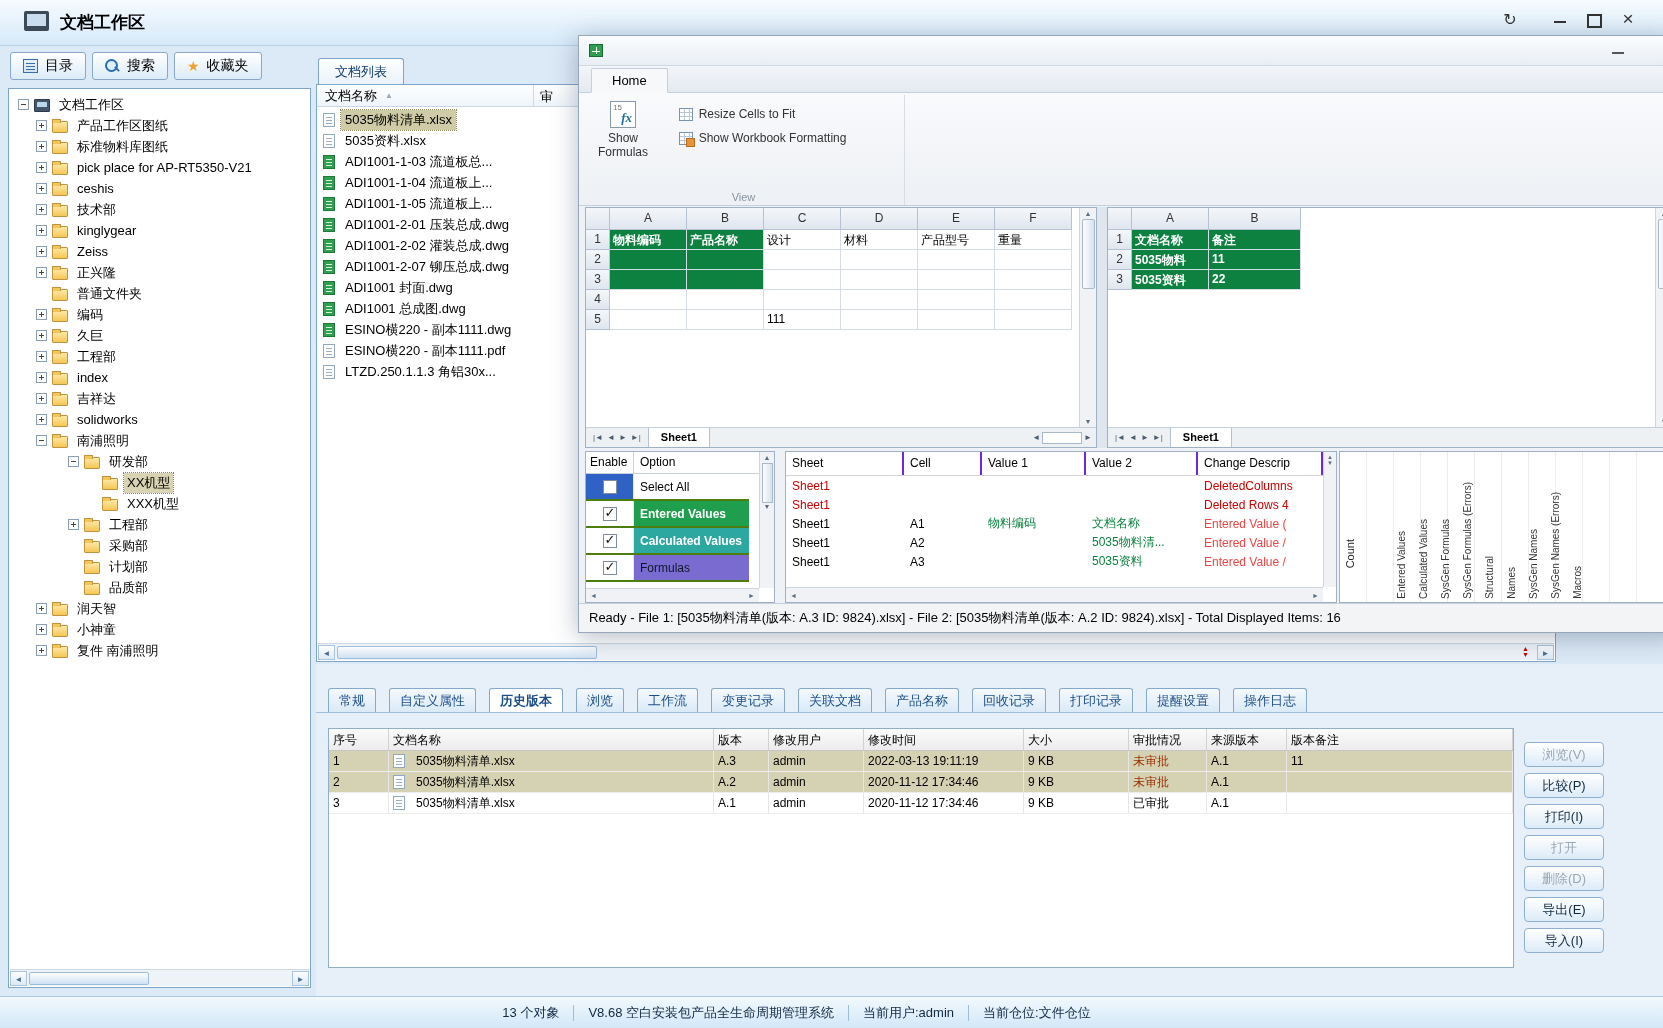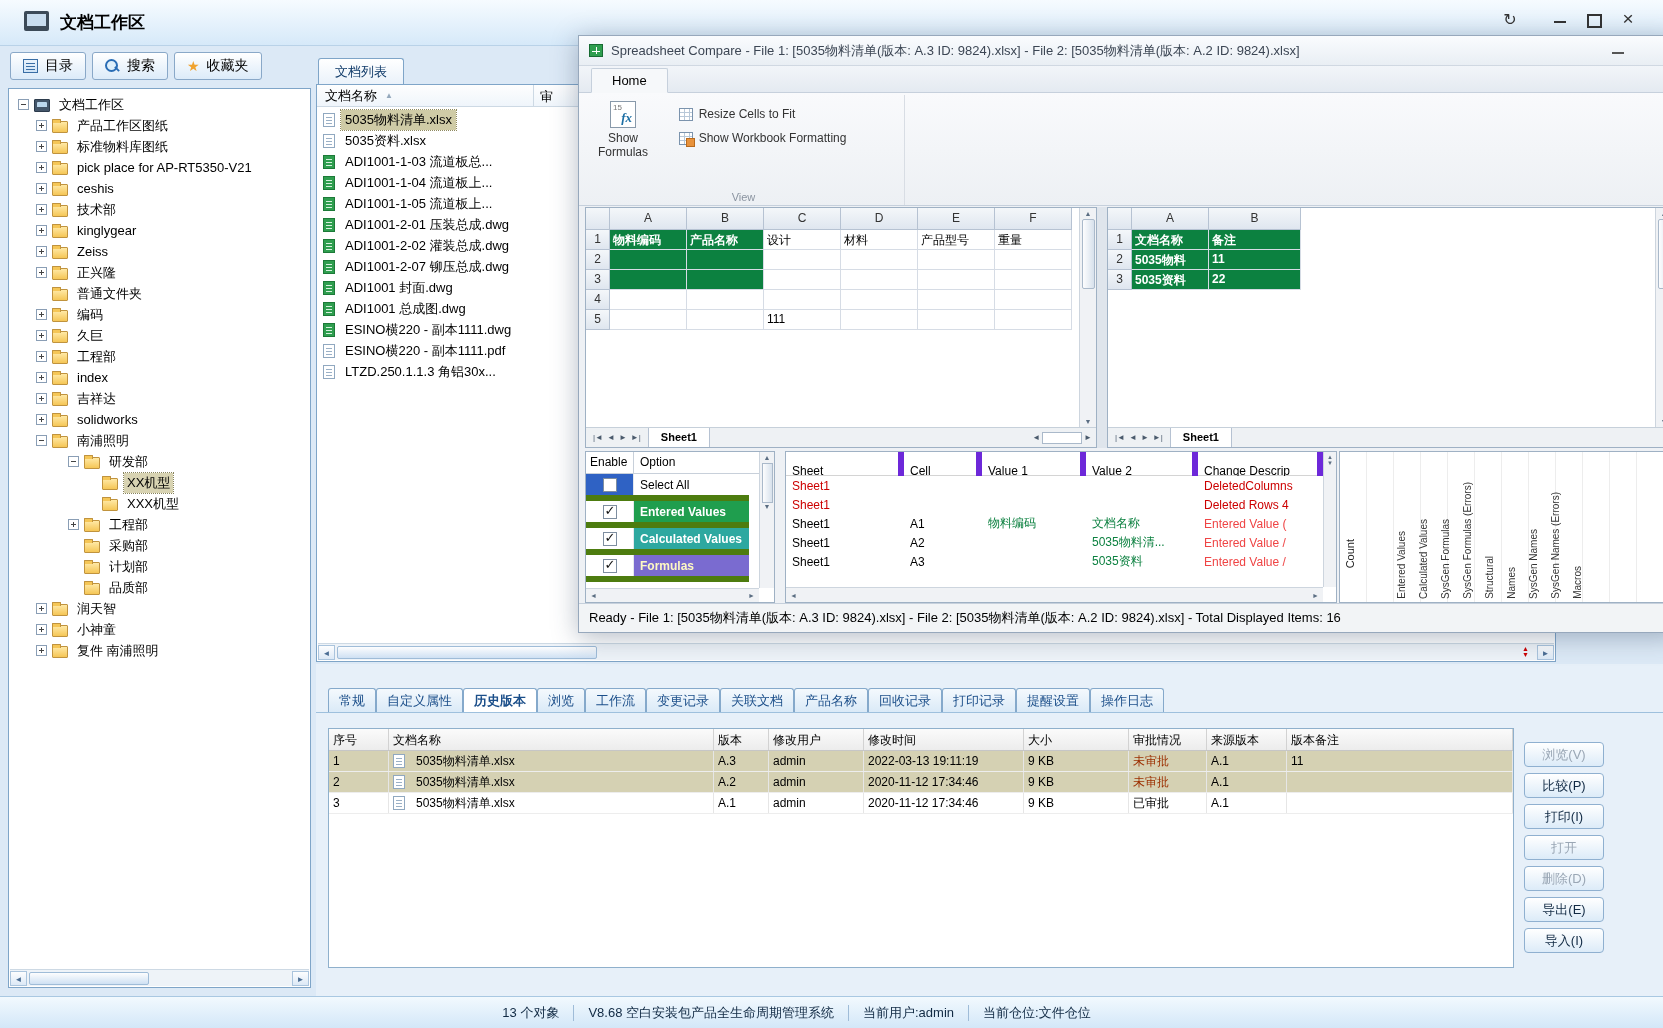--- a/index.html
+++ b/index.html
@@ -69,21 +69,21 @@
 .frow{height:21px;display:flex;align-items:center;padding-left:6px}
 .doc{width:12px;height:14px;border:1px solid #90a8c0;background:#fff;margin-right:6px;flex:none;position:relative}
 .doc::after{content:"";position:absolute;left:2px;right:2px;top:3px;height:1px;background:#9ab0c6;box-shadow:0 3px 0 #9ab0c6,0 6px 0 #9ab0c6}
 .doc.green{background:#2f9e4f;border-color:#1c7a38}
 .doc.green::after{background:#d6f2de;box-shadow:0 3px 0 #d6f2de,0 6px 0 #d6f2de}
 .fname{padding:1px 4px}
 .fname.selected{background:#cfcba6;outline:1px dotted #8f8a60}
 
 
 .bottom-panel{position:absolute;left:316px;top:664px;width:1347px;height:332px;background:#e7f0f9}
-.btabs{position:absolute;left:12px;top:24px;display:flex;gap:0}
+.btabs{position:absolute;left:12px;top:24px;display:flex;gap:13px}
 .btab{padding:3px 10px;border:1px solid #85a9cb;border-bottom:none;border-radius:3px 3px 0 0;background:linear-gradient(#f4f9fd,#d9e9f7);color:#1c4f8a;font-size:13px}
 .btab.active{background:#fff;font-weight:bold}
 .btabs-line{position:absolute;left:0;right:0;top:48px;height:1px;background:#9ec0dd}
 .hist{position:absolute;left:12px;top:64px;width:1186px;height:240px;background:#fff;border:1px solid #8fb0cc}
 .hist-head{display:flex;height:22px;background:linear-gradient(#fbfbfb,#ececec);border-bottom:1px solid #c6c6c6;font-size:12px}
 .hist-head span{padding:3px 4px;border-right:1px solid #d2d2d2;overflow:hidden;white-space:nowrap;flex:none}
 .hist-head span:nth-child(1){width:60px}
 .hist-head span:nth-child(2){width:325px}
 .hist-head span:nth-child(3){width:55px}
 .hist-head span:nth-child(4){width:95px}
@@ -172,35 +172,35 @@
 .snl::before{content:"►|"}
 .stab{background:#fff;border-left:1px solid #b6c2d2;border-right:1px solid #b6c2d2;padding:0 12px;font-size:11px;font-weight:bold;line-height:18px}
 .sheet-hscroll{margin-left:auto;display:flex;align-items:center;gap:2px;padding-right:4px;font-size:8px;color:#4a5a6c}
 .sheet-hscroll .sthumb{width:40px;height:12px;background:#fff;border:1px solid #aab9ca}
 
 
 .optpane{position:absolute;left:6px;top:415px;width:190px;height:152px;background:#fff;border:1px solid #9fb1c4}
 .opt-head{display:flex;height:22px;border-bottom:1px solid #c8d0da;font-size:12px;margin-right:1px}
 .opt-head .oh1{width:48px;border-right:1px solid #c8d0da;padding:3px 4px}
 .opt-head .oh2{flex:1;padding:3px 6px}
-.orow{display:flex;height:27px;border-bottom:6px solid #4d7c0f;margin-right:25px}
+.orow{display:flex;height:27px;border-bottom:2px solid #4d7c0f;margin-right:25px}
 .opt-en{width:48px;border-right:1px solid #e4e8ee;display:flex;align-items:center;justify-content:center;flex:none}
 .opt-en.sel{background:#2f62c4}
 .cb{width:14px;height:14px;border:1px solid #7e8ea0;background:#fff;position:relative}
 .cb.checked::after{content:"✓";position:absolute;left:1px;top:-3px;font-size:13px;color:#111}
 .opt-label{flex:1;display:flex;align-items:center;padding-left:6px;font-size:12px;overflow:hidden;white-space:nowrap}
 .opt-label.green{background:#1f9e4e;color:#fff;font-weight:bold}
 .opt-label.teal{background:#2da8a0;color:#fff;font-weight:bold}
-.opt-label.purple{background:#7a6bd0;color:#fef9c3;font-weight:bold}
+.opt-label.purple{background:#7a6bd0;color:#0f172a;font-weight:normal}
 .opt-vscroll{position:absolute;right:0;top:0;bottom:14px;width:15px;background:#f0f2f5;border-left:1px solid #cdd5de;display:flex;flex-direction:column;align-items:center;padding:2px 0;font-size:7px;color:#5a6d82}
 .opt-vscroll .vthumb{width:11px;height:40px;background:linear-gradient(to right,#fdfdfe,#d7e1ec);border:1px solid #aab9ca;margin-top:2px}
 .opt-hscroll{position:absolute;left:0;right:15px;bottom:0;height:14px;background:#f0f2f5;border-top:1px solid #cdd5de;display:flex;justify-content:space-between;align-items:center;padding:0 4px;font-size:7px;color:#5a6d82}
 .respane{position:absolute;left:206px;top:415px;width:552px;height:152px;background:#fff;border:1px solid #9fb1c4}
 .res-head{display:flex;height:24px;border-bottom:1px solid #d4d4d4;font-size:12px;margin-right:13px}
-.res-head span{padding:12px 6px;border-right:6px solid #6d28d9;white-space:nowrap;overflow:hidden;flex:none}
+.res-head span{padding:4px 6px;border-right:2px solid #6d28d9;white-space:nowrap;overflow:hidden;flex:none}
 .res-head span:nth-child(1){width:118px}
 .res-head span:nth-child(2){width:78px}
 .res-head span:nth-child(3){width:104px}
 .res-head span:nth-child(4){width:112px}
 .res-head span:nth-child(5){flex:1}
 .rrow{display:flex;height:19px;font-size:12px;align-items:center;margin-right:13px}
 .rc{padding:0 6px;white-space:nowrap;overflow:hidden;flex:none;height:100%;display:flex;align-items:center}
 .rc1{width:118px}.rc2{width:78px}.rc3{width:104px}.rc4{width:112px}.rc5{flex:1}
 .rrow.deleted .rc1,.rrow.deleted .rc5{color:#cc0000}
 .rrow.entered .rc3,.rrow.entered .rc4{color:#0c8140}
@@ -635,21 +635,20 @@
   <span class="sdiv"></span>
   <span class="sfield">当前用户:admin</span>
   <span class="sdiv"></span>
   <span class="sfield">当前仓位:文件仓位</span>
   <span class="send"></span>
 </div>
 
 <div class="cmp">
   <div class="cmp-title">
     <span class="xls-icon"></span>
-    <span class="cmp-title-text">Spreadsheet Compare - File 1: [5035物料清单(版本: A.3 ID: 9824).xlsx] - File 2: [5035物料清单(版本: A.2 ID: 9824).xlsx]</span>
   </div>
   <span class="cmp-min"></span>
 
   <div class="cmp-tabrow">
     <span class="home-tab">Home</span>
   </div>
 
   <div class="ribbon">
     <div class="rgroup gc-view">
       <div class="bigbtn">

